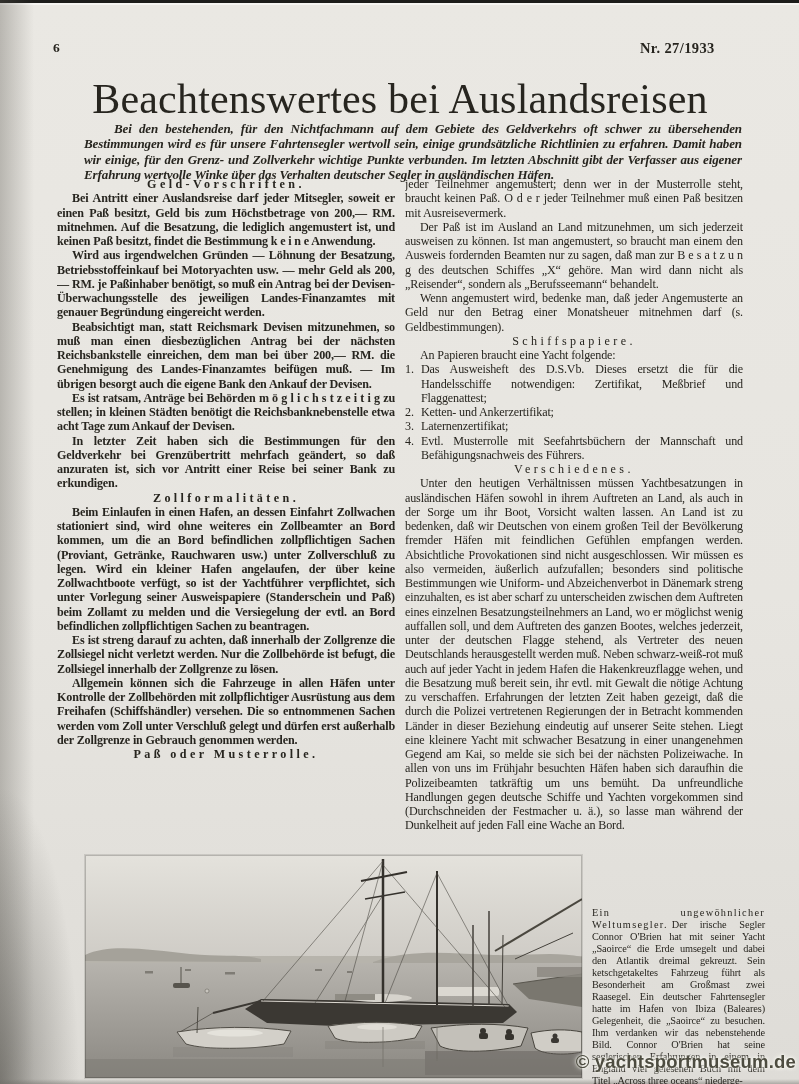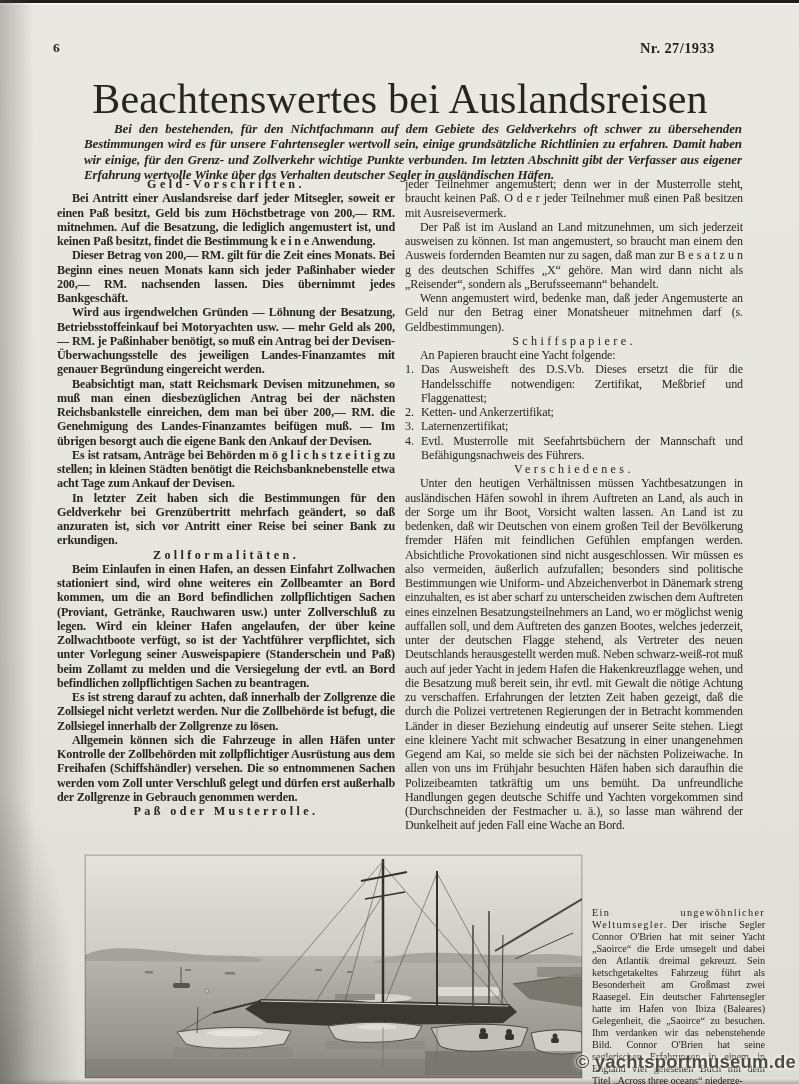--- a/index.html
+++ b/index.html
@@ -67,21 +67,20 @@
   <div class="page-number">6</div>
   <div class="issue-number">Nr. 27/1933</div>
 
   <h1 class="headline" style="margin:0;">Beachtenswertes bei Auslandsreisen</h1>
 
   <p class="intro">Bei den bestehenden, für den Nichtfachmann auf dem Gebiete des Geldverkehrs oft schwer zu übersehenden Bestimmungen wird es für unsere Fahrtensegler wertvoll sein, einige grundsätzliche Richtlinien zu erfahren.  Damit haben wir einige, für den Grenz- und Zollverkehr wichtige Punkte verbunden.  Im letzten Abschnitt gibt der Verfasser aus eigener Erfahrung wertvolle Winke über das Verhalten deutscher Segler in ausländischen Häfen.</p>
 
   <div class="col col-left">
     <p class="heading">Geld-Vorschriften.</p>
     <p>Bei Antritt einer Auslandsreise darf jeder Mitsegler, soweit er einen Paß besitzt, Geld bis zum Höchstbetrage von 200,— RM. mitnehmen. Auf die Besatzung, die lediglich angemustert ist, und keinen Paß besitzt, findet die Bestimmung k e i n e Anwendung.</p>
-    <p>Dieser Betrag von 200,— RM. gilt für die Zeit eines Monats. Bei Beginn eines neuen Monats kann sich jeder Paßinhaber wieder 200,— RM. nachsenden lassen. Dies übernimmt jedes Bankgeschäft.</p>
     <p>Wird aus irgendwelchen Gründen — Löhnung der Besatzung, Betriebsstoffeinkauf bei Motoryachten usw. — mehr Geld als 200,— RM. je Paßinhaber benötigt, so muß ein Antrag bei der Devisen-Überwachungsstelle des jeweiligen Landes-Finanzamtes mit genauer Begründung eingereicht werden.</p>
     <p>Beabsichtigt man, statt Reichsmark Devisen mitzunehmen, so muß man einen diesbezüglichen Antrag bei der nächsten Reichsbankstelle einreichen, dem man bei über 200,— RM. die Genehmigung des Landes-Finanzamtes beifügen muß. — Im übrigen besorgt auch die eigene Bank den Ankauf der Devisen.</p>
     <p>Es ist ratsam, Anträge bei Behörden m ö g l i c h s t  z e i t i g zu stellen; in kleinen Städten benötigt die Reichsbanknebenstelle etwa acht Tage zum Ankauf der Devisen.</p>
     <p>In letzter Zeit haben sich die Bestimmungen für den Geldverkehr bei Grenzübertritt mehrfach geändert, so daß anzuraten ist, sich vor Antritt einer Reise bei seiner Bank zu erkundigen.</p>
     <p class="heading">Zollformalitäten.</p>
     <p>Beim Einlaufen in einen Hafen, an dessen Einfahrt Zollwachen stationiert sind, wird ohne weiteres ein Zollbeamter an Bord kommen, um die an Bord befindlichen zollpflichtigen Sachen (Proviant, Getränke, Rauchwaren usw.) unter Zollverschluß zu legen. Wird ein kleiner Hafen angelaufen, der über keine Zollwachtboote verfügt, so ist der Yachtführer verpflichtet, sich unter Vorlegung seiner Ausweispapiere (Standerschein und Paß) beim Zollamt zu melden und die Versiegelung der evtl. an Bord befindlichen zollpflichtigen Sachen zu beantragen.</p>
     <p>Es ist streng darauf zu achten, daß innerhalb der Zollgrenze die Zollsiegel nicht verletzt werden. Nur die Zollbehörde ist befugt, die Zollsiegel innerhalb der Zollgrenze zu lösen.</p>
     <p>Allgemein können sich die Fahrzeuge in allen Häfen unter Kontrolle der Zollbehörden mit zollpflichtiger Ausrüstung aus dem Freihafen (Schiffshändler) versehen. Die so entnommenen Sachen werden vom Zoll unter Verschluß gelegt und dürfen erst außerhalb der Zollgrenze in Gebrauch genommen werden.</p>
     <p class="heading">Paß oder Musterrolle.</p>
   </div>

